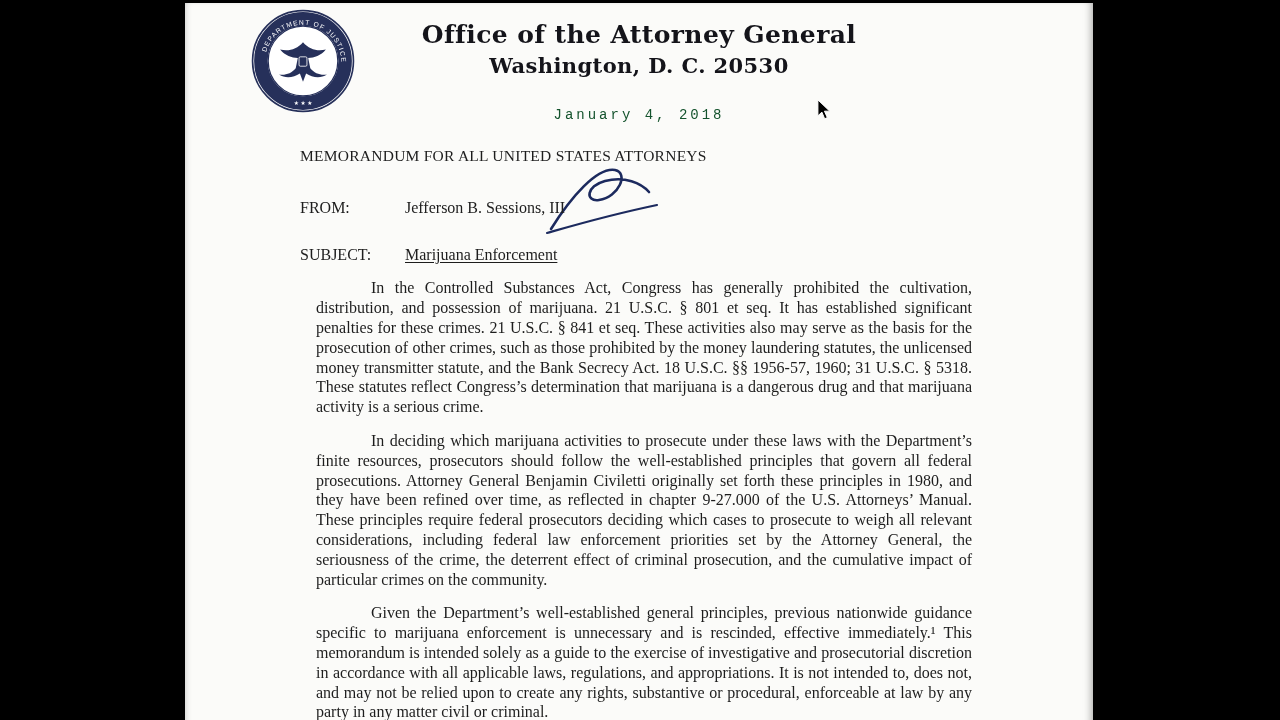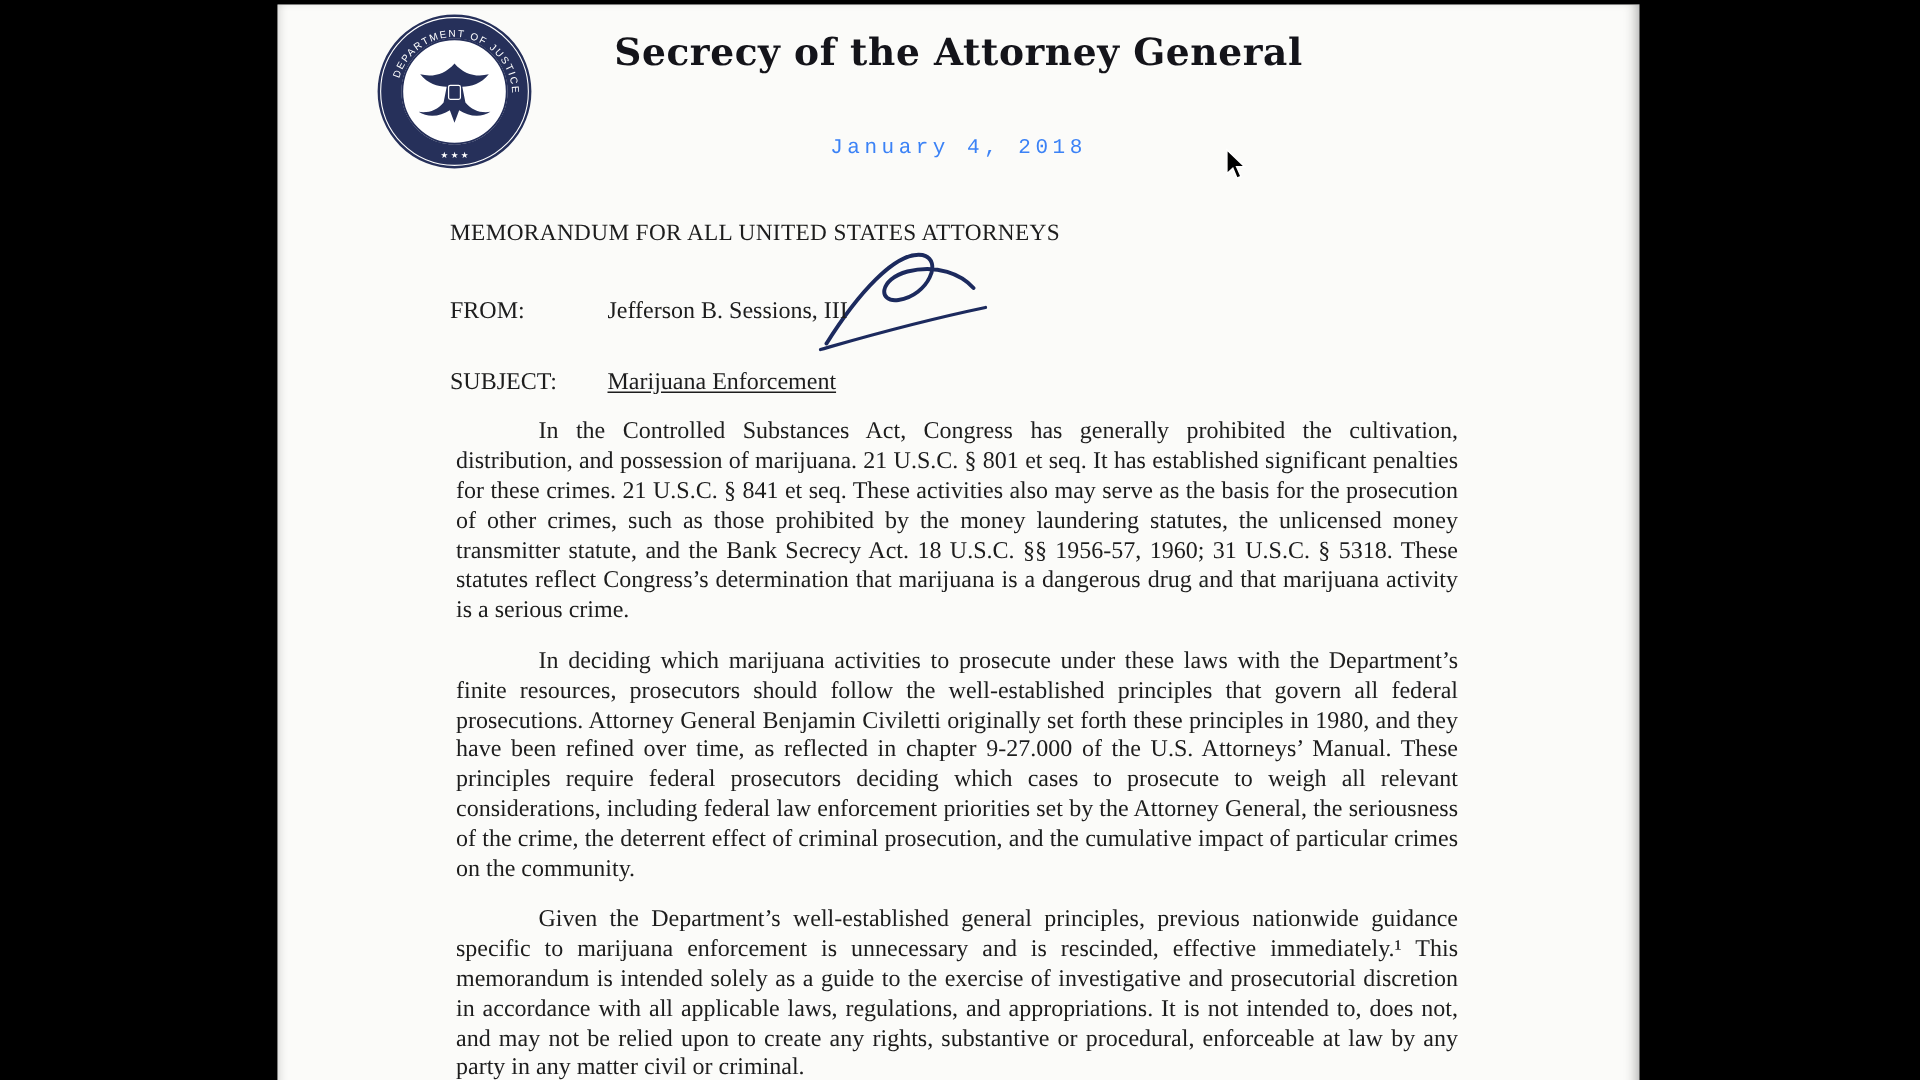--- a/index.html
+++ b/index.html
@@ -26,41 +26,41 @@
   .lh-office, .lh-city {
     position: absolute; left: 0; right: 0;
     text-align: center;
     font-family: "DejaVu Serif", serif;
     font-weight: bold;
     color: #14141a;
   }
   .lh-office { top: 17px; font-size: 25px; letter-spacing: .4px; }
   .lh-city   { top: 50px; font-size: 21px; letter-spacing: .4px; }
   .lh-date {
-    position: absolute; left: 0; right: 0; top: 88px;
+    position: absolute; left: 0; right: 0; top: 104px;
     text-align: center;
     font-family: "Liberation Mono", "DejaVu Sans Mono", monospace;
     font-size: 14px; letter-spacing: 3px;
-    color: #3b82f6;
+    color: #14532d;
   }
   .content {
     position: absolute;
     left: 115px; top: 143px;
     width: 672px;
     font-size: 16px;
     line-height: 19.8px;
   }
   .addressee { margin: 0 0 32px 0; font-size: 15.5px; letter-spacing: .25px; }
   .kv-row { display: flex; }
   .kv-label { width: 105px; flex: none; }
   .from-block { margin-bottom: 27px; }
   .subject-block { }
   .subject-value { text-decoration: underline; text-underline-offset: 2px; text-align: right; }
   .para {
-    margin: 14px 0 0 4px;
+    margin: 14px 0 0 16px;
     text-align: justify;
     text-indent: 55px;
   }
   .para:first-of-type { margin-top: 16px; }
   .signature-svg {
     position: absolute;
     left: 360px; top: 160px;
     width: 118px; height: 74px;
     pointer-events: none;
   }
@@ -84,21 +84,22 @@
     <circle cx="50" cy="50" r="40.5" fill="none" stroke="#26305a" stroke-width="13"></circle>
     <circle cx="50" cy="50" r="33.5" fill="#ffffff" stroke="#26305a" stroke-width="1.2"></circle>
     <text font-family="Liberation Sans, sans-serif" font-size="6.4" fill="#ffffff" letter-spacing="1.1">
       <textPath href="#arcTop" startOffset="9%">DEPARTMENT OF JUSTICE</textPath>
     </text>
     <text x="50" y="92.5" text-anchor="middle" font-family="Liberation Sans, sans-serif" font-size="5.5" fill="#ffffff">★ ★ ★</text>
     <path d="M50 32 C44 39 36 41 28 39 C33 45 39 47 45 47 L43 57 C39 62 33 64 27 63 C33 67 41 66 47 62 L50 70 L53 62 C59 66 67 67 73 63 C67 64 61 62 57 57 L55 47 C61 47 67 45 72 39 C64 41 56 39 50 32 Z" fill="#26305a"></path>
     <rect x="46.2" y="46" width="7.6" height="9" rx="1.2" fill="#26305a" stroke="#ffffff" stroke-width="0.8"></rect>
   </svg>
 
-  <div class="lh-office">Secrecy of the Attorney General</div>
+  <div class="lh-office">Office of the Attorney General</div>
+  <div class="lh-city">Washington, D. C. 20530</div>
   <div class="lh-date">January 4, 2018</div>
 
   <svg class="signature-svg" viewBox="0 0 118 74" aria-hidden="true">
     <path d="M6 66 C26 34 52 4 70 7 C84 10 74 34 54 37 C40 39 41 23 60 18 C80 13 96 20 104 29" fill="none" stroke="#1c2a5e" stroke-width="2.6" stroke-linecap="round"></path>
     <path d="M2 70 C30 62 64 52 112 42" fill="none" stroke="#1c2a5e" stroke-width="2.2" stroke-linecap="round"></path>
   </svg>
 
   <div class="content">
     <p class="addressee">MEMORANDUM FOR ALL UNITED STATES ATTORNEYS</p>
 

